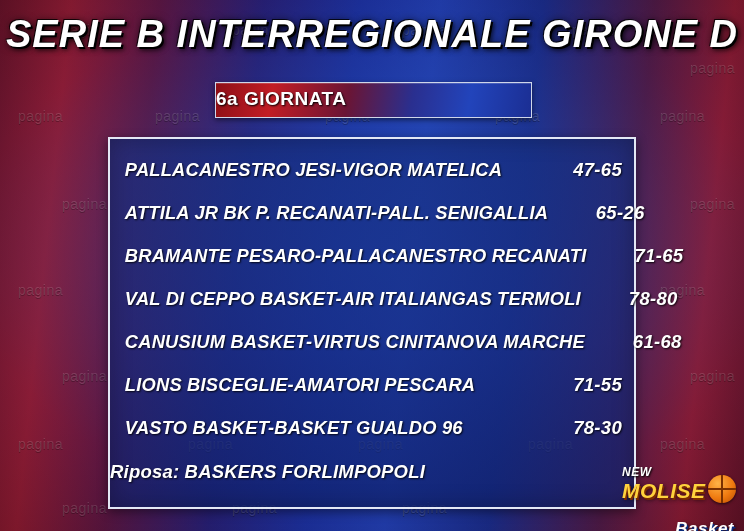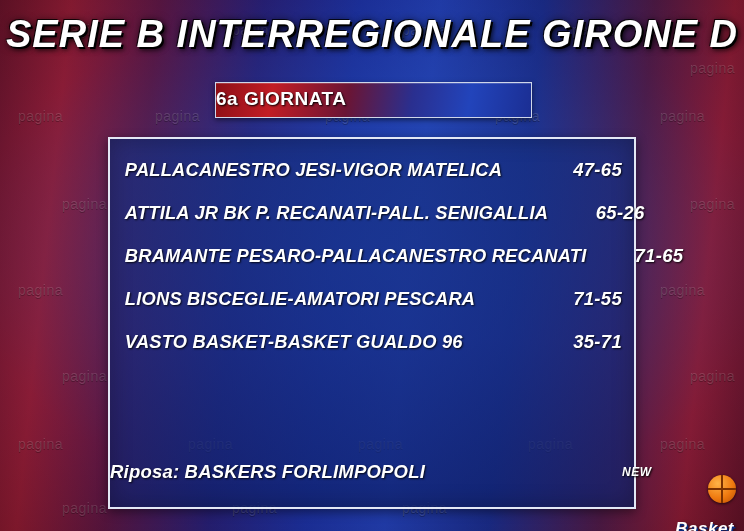--- a/index.html
+++ b/index.html
@@ -275,30 +275,39 @@
         </div>
         <div class="row">
           <span class="match">ATTILA JR BK P. RECANATI-PALL. SENIGALLIA</span>
           <span class="score">65-26</span>
         </div>
         <div class="row">
           <span class="match">BRAMANTE PESARO-PALLACANESTRO RECANATI</span>
           <span class="score">71-65</span>
         </div>
         <div class="row">
+          <span class="match">VAL DI CEPPO BASKET-AIR ITALIANGAS TERMOLI</span>
+          <span class="score">78-80</span>
+        </div>
+        <div class="row">
+          <span class="match">CANUSIUM BASKET-VIRTUS CINITANOVA MARCHE</span>
+          <span class="score">61-68</span>
+        </div>
+        <div class="row">
           <span class="match">LIONS BISCEGLIE-AMATORI PESCARA</span>
           <span class="score">71-55</span>
         </div>
         <div class="row">
           <span class="match">VASTO BASKET-BASKET GUALDO 96</span>
-          <span class="score">35-71</span>
+          <span class="score">78-30</span>
         </div>
       </div>
     <div id="riposa">Riposa: BASKERS FORLIMPOPOLI</div>
   </div>
 
   <div id="logo">
     <span id="logo-new">NEW</span>
+    <span id="logo-molise">MOLISE</span>
     <span id="logo-basket">Basket</span>
     <span id="logo-ball"></span>
   </div>
 
 </div>
 
 </body></html>

